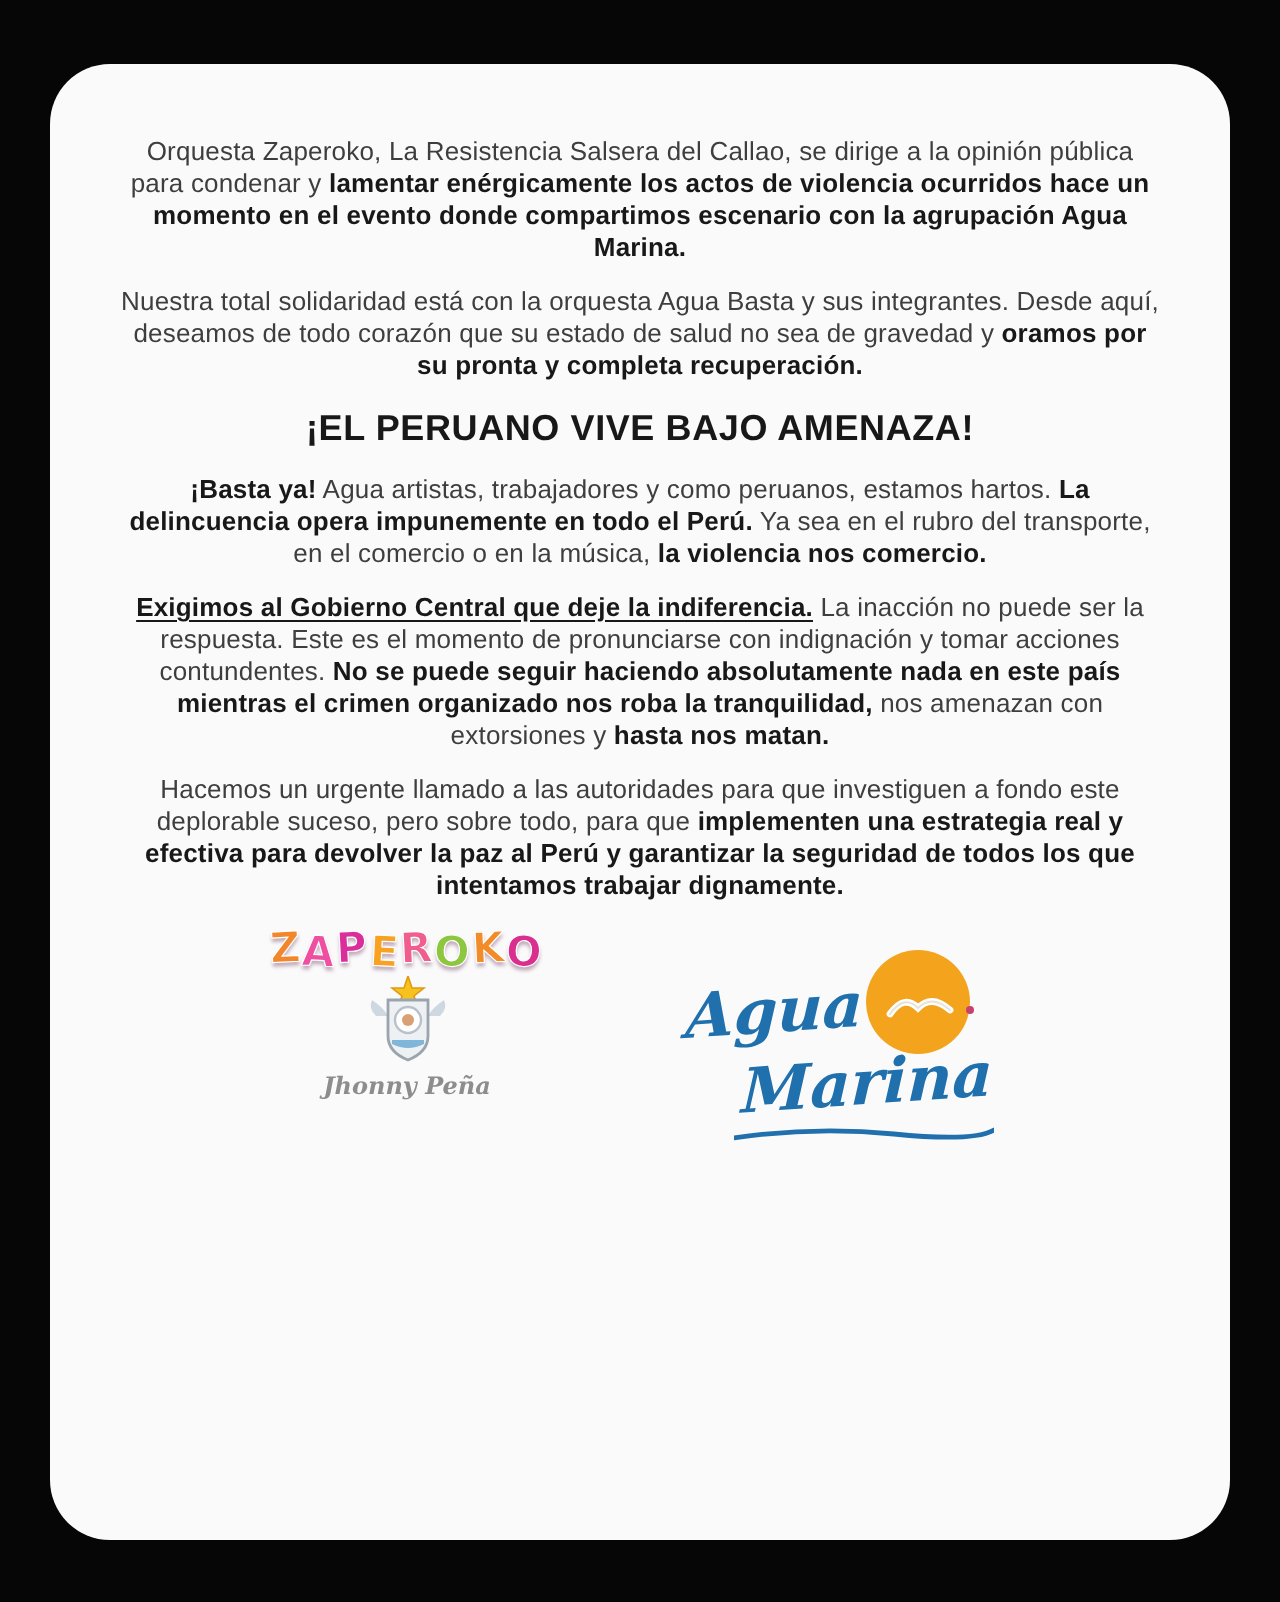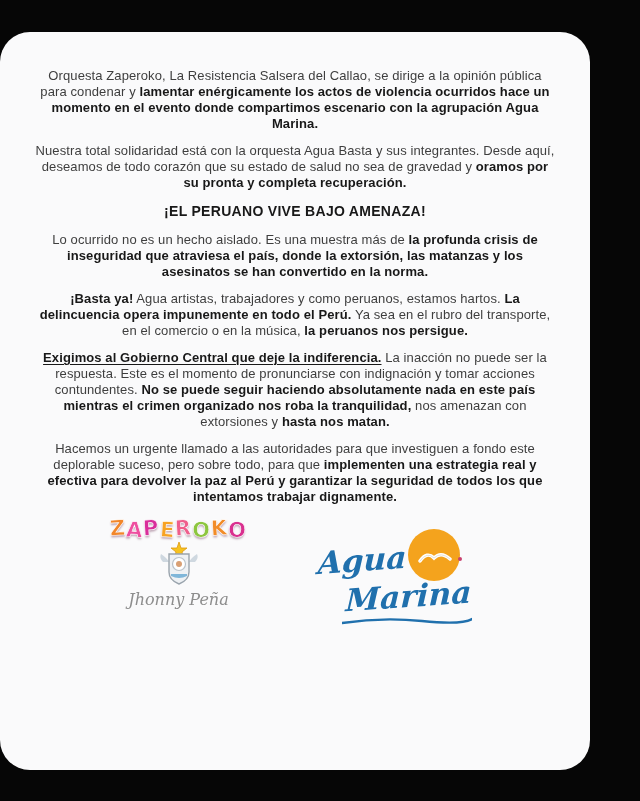--- a/index.html
+++ b/index.html
@@ -4,21 +4,21 @@
 <style>
   html, body { margin: 0; padding: 0; }
   body {
     width: 640px; height: 801px;
     background: #060606;
     font-family: "Liberation Sans", sans-serif;
     overflow: hidden;
   }
   .stage {
     width: 640px; height: 581px;
-    display: flex; align-items: flex-start; justify-content: flex-start;
+    display: flex; align-items: flex-start; justify-content: center;
   }
   .card {
     box-sizing: border-box;
     width: 590px; height: 738px;
     margin-top: 32px;
     background: #fafafb;
     border-radius: 30px;
     padding: 36px 28px 0 28px;
     overflow: hidden;
   }
@@ -27,21 +27,21 @@
     margin: 0 auto;
     text-align: center;
     color: #3e3e3e;
     font-size: 13px;
     line-height: 1.23;
     letter-spacing: 0.1px;
   }
   .para { margin: 0 0 11px 0; }
   .para.heading {
     margin: 12px 0 12px 0;
-    font-size: 14px;
+    font-size: 18px;
     font-weight: bold;
     color: #141414;
     letter-spacing: 0.3px;
   }
   .statement .b { font-weight: bold; color: #181818; }
   .statement .u { text-decoration: underline; text-underline-offset: 2px; }
 
   
   .logos {
     margin-top: 14px;
@@ -77,22 +77,23 @@
        1px -1px 0 var(--zap-outline, #f8a61e),
       -1px  1px 0 var(--zap-outline, #f8a61e),
        1px  1px 0 var(--zap-outline, #f8a61e),
        0 2px 2px rgba(120,30,30,0.4);
     letter-spacing: 0.4px;
   }
   .zap-sig {
     margin-top: 2px;
     font-family: "DejaVu Serif", serif;
     font-style: italic;
-    font-size: 16px;
+    font-size: 12px;
     color: var(--sig-color, #8d8d8d);
+    font-weight: bold;
   }
 
   
   .aguamarina {
     position: relative;
     width: 185px; height: 100px;
     margin-top: 10px;
   }
   .am-sun {
     position: absolute;
@@ -126,22 +127,21 @@
 </head>
 <body style="background: rgb(6, 6, 6);">
 
 <div class="stage">
   <div class="card" style="background: rgb(250, 250, 251);">
 
     <div class="statement" id="statement-body">
         <p class="para"><span>Orquesta Zaperoko, La Resistencia Salsera del Callao, se dirige a la opinión pública para condenar y </span><span class="b">lamentar enérgicamente los actos de violencia ocurridos hace un momento en el evento donde compartimos escenario con la agrupación Agua Marina.</span></p>
         <p class="para"><span>Nuestra total solidaridad está con la orquesta Agua Basta y sus integrantes. Desde aquí, deseamos de todo corazón que su estado de salud no sea de gravedad y </span><span class="b">oramos por su pronta y completa recuperación.</span></p>
         <p class="para heading"><span class="b">¡EL PERUANO VIVE BAJO AMENAZA!</span></p>
-        <p class="para"><span>Lo ocurrido no es un hecho aislado. Es una muestra más de </span><span class="b">la profunda crisis de inseguridad que atraviesa el país, donde la extorsión, las matanzas y los asesinatos se han convertido en la norma.</span></p>
-        <p class="para"><span class="b">¡Basta ya!</span><span> Agua artistas, trabajadores y como peruanos, estamos hartos. </span><span class="b">La delincuencia opera impunemente en todo el Perú.</span><span> Ya sea en el rubro del transporte, en el comercio o en la música, </span><span class="b">la peruanos nos persigue.</span></p>
+        <p class="para"><span class="b">¡Basta ya!</span><span> Agua artistas, trabajadores y como peruanos, estamos hartos. </span><span class="b">La delincuencia opera impunemente en todo el Perú.</span><span> Ya sea en el rubro del transporte, en el comercio o en la música, </span><span class="b">la violencia nos comercio.</span></p>
         <p class="para"><span class="b u">Exigimos al Gobierno Central que deje la indiferencia.</span><span> La inacción no puede ser la respuesta. Este es el momento de pronunciarse con indignación y tomar acciones contundentes. </span><span class="b">No se puede seguir haciendo absolutamente nada en este país mientras el crimen organizado nos roba la tranquilidad,</span><span> nos amenazan con extorsiones y </span><span class="b">hasta nos matan.</span></p>
         <p class="para"><span>Hacemos un urgente llamado a las autoridades para que investiguen a fondo este deplorable suceso, pero sobre todo, para que </span><span class="b">implementen una estrategia real y efectiva para devolver la paz al Perú y garantizar la seguridad de todos los que intentamos trabajar dignamente.</span></p>
       </div>
 
     <div class="logos">
 
       <div class="zaperoko">
         <div class="zap-word" id="zap-word"><span style="color: rgb(242, 134, 42);">Z</span><span style="color: rgb(238, 79, 160);">A</span><span style="color: rgb(217, 46, 155);">P</span><span style="color: rgb(247, 162, 35);">E</span><span style="color: rgb(239, 94, 140);">R</span><span style="color: rgb(141, 198, 63);">O</span><span style="color: rgb(242, 140, 40);">K</span><span style="color: rgb(217, 48, 143);">O</span></div>
         <svg class="zap-crest" width="44" height="46" viewBox="0 0 44 46">
           <polygon points="22,0 24,6 30,6 25,10 27,16 22,12 17,16 19,10 14,6 20,6" fill="#f6c21e" stroke="#e09a10" stroke-width="0.8"></polygon>

